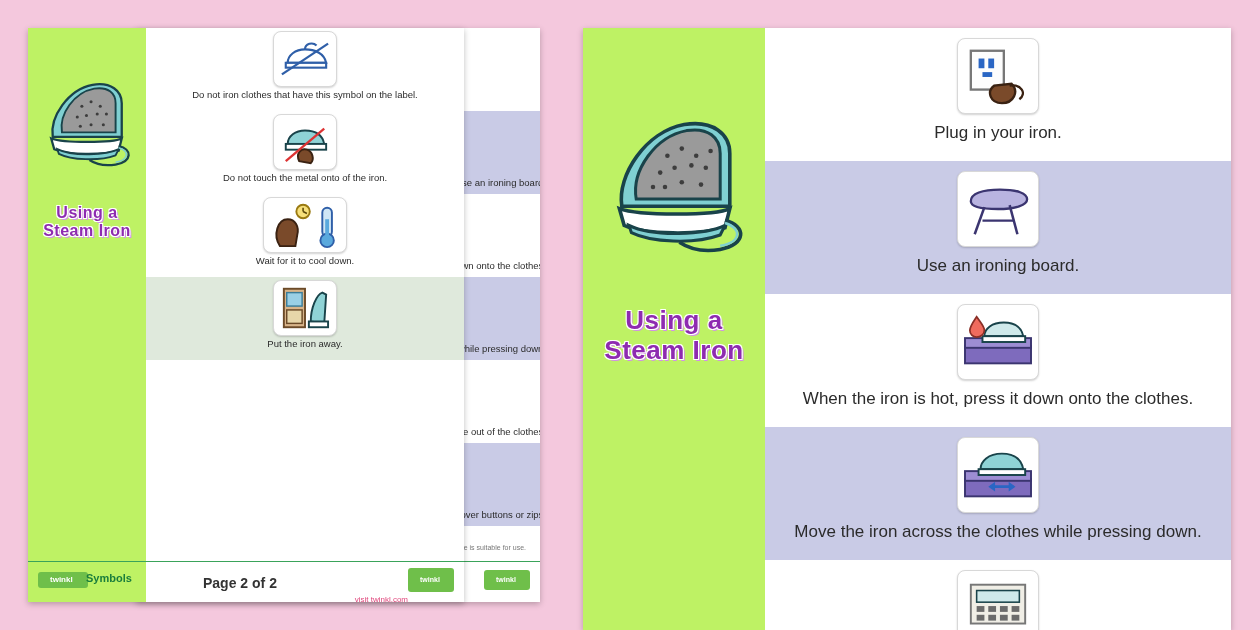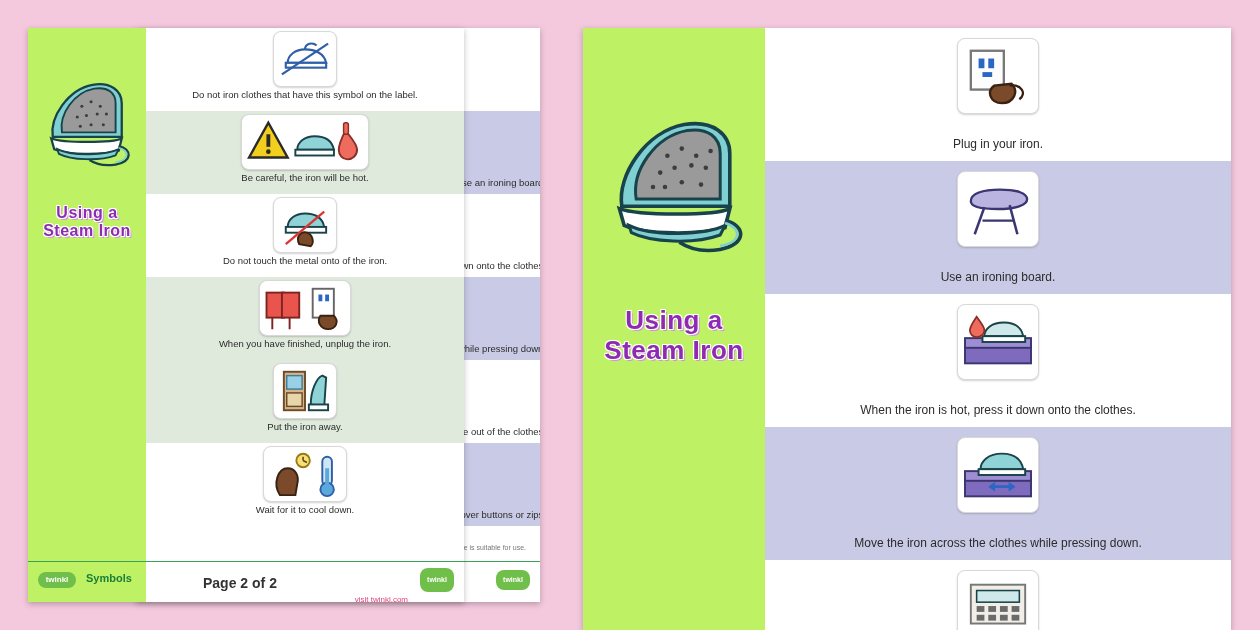--- a/index.html
+++ b/index.html
@@ -59,23 +59,24 @@
     display:flex;align-items:center;justify-content:center;
   }
   .footer{
     position:absolute;left:0;right:0;bottom:0;
     border-top:1px solid #3aa35a;
   }
   .twinkl-logo{
     display:inline-block;
     background:#6fbf4a;
     color:#fff;
-    border-radius:8px;
+    border-radius:3px;
     font-weight:bold;
-    text-align:center;
+    text-align:left;
+    padding-left:12px;
   }
   .sym-logo{color:#1a7d3c;font-weight:bold;}
   .url{color:#e0457b;font-weight:normal;margin-top:20px;}
 
   
   #left-stack{position:absolute;left:28px;top:28px;width:512px;height:574px;}
   #left-back{left:108px;top:0;width:404px;height:574px;}
   #left-front{left:0;top:0;width:436px;height:574px;}
   #left-front .sidebar{width:118px;}
   #left-front .title-block{top:176px;font-size:16px;}
@@ -86,21 +87,21 @@
   #left-back .rows{left:0;top:0;right:0;bottom:40px;}
   #left-back .row{height:83px;}
   #left-back .rowtext{font-size:9.5px;}
 
   
   #right-page{left:583px;top:28px;width:648px;height:602px;}
   #right-page .sidebar{width:182px;}
   #right-page .title-block{top:278px;font-size:26px;}
   #right-page .rows{left:182px;top:0;right:0;bottom:0;}
   #right-page .row{height:133px;padding-top:10px;}
-  #right-page .rowtext{font-size:12px;margin-top:23px;}
+  #right-page .rowtext{font-size:17px;margin-top:9px;}
   #right-page .pic{width:82px;height:76px;}
 
   .band-g{background:#dfe9dc;}
   .band-p{background:#c9cbe6;}
   .band-w{background:#ffffff;}
 
   
   .iron-wrap{position:absolute;}
   .pagehint{
     position:absolute;font-size:7px;color:#444;
@@ -182,89 +183,60 @@
             <svg viewBox="0 0 60 52" width="58" height="50">
               <path d="M12 30 C12 22 20 16 30 16 C40 16 50 20 52 30 L10 30 Z" fill="#fff" stroke="#2f5fa8" stroke-width="2.2"></path>
               <rect x="10" y="30" width="42" height="5" fill="#fff" stroke="#2f5fa8" stroke-width="2.2"></rect>
               <path d="M30 16 C30 10 38 8 42 12" fill="none" stroke="#2f5fa8" stroke-width="2.2"></path>
               <line x1="6" y1="42" x2="54" y2="10" stroke="#2f5fa8" stroke-width="2.4"></line>
             </svg>
           </div>
           <div class="rowtext">Do not iron clothes that have this symbol on the label.</div>
         </div>
 
-        <div class="row band-g">
-          <div class="pic" style="width:128px;">
-            <svg viewBox="0 0 128 56" width="126" height="54">
-              <polygon points="26,8 46,44 6,44" fill="#f2cf1c" stroke="#2a2a2a" stroke-width="2.5"></polygon>
-              <rect x="24" y="20" width="4" height="13" fill="#2a2a2a"></rect>
-                <circle cx="26" cy="38" r="2.4" fill="#2a2a2a"></circle>
-              <path d="M56 36 C56 28 64 22 74 22 C84 22 92 26 94 36 Z" fill="#8fd3d6" stroke="#19434a" stroke-width="2"></path>
-              <rect x="54" y="36" width="40" height="6" fill="#fff" stroke="#19434a" stroke-width="2"></rect>
-              <path d="M106 16 C112 24 118 30 118 36 C118 42 113 46 108 46 C103 46 99 42 99 36 C99 30 102 24 106 16Z" fill="#ef6b5e" stroke="#8a2f27" stroke-width="2"></path>
-              <rect x="104" y="8" width="5" height="12" rx="2" fill="#ef6b5e" stroke="#8a2f27" stroke-width="1.5"></rect>
-            </svg>
-          </div>
-          <div class="rowtext">Be careful, the iron will be hot.</div>
-        </div>
 
         <div class="row band-w">
           <div class="pic">
             <svg viewBox="0 0 60 52" width="58" height="50">
               <path d="M12 28 C12 20 20 14 30 14 C40 14 48 18 50 28 Z" fill="#8fd3d6" stroke="#19434a" stroke-width="2"></path>
               <rect x="10" y="28" width="42" height="6" fill="#fff" stroke="#19434a" stroke-width="2"></rect>
               <path d="M24 46 C20 38 26 32 32 34 C38 36 40 44 36 48 Z" fill="#7a4a2a" stroke="#3a2212" stroke-width="2"></path>
               <line x1="10" y1="46" x2="50" y2="12" stroke="#d33" stroke-width="2.4"></line>
             </svg>
           </div>
           <div class="rowtext">Do not touch the metal onto of the iron.</div>
         </div>
 
-        <div class="row band-g">
-          <div class="pic" style="width:92px;">
-            <svg viewBox="0 0 92 52" width="90" height="50">
-              <rect x="6" y="10" width="18" height="26" fill="#e9554d" stroke="#7d2420" stroke-width="2"></rect>
-              <rect x="22" y="10" width="18" height="26" fill="#e9554d" stroke="#7d2420" stroke-width="2"></rect>
-              <line x1="12" y1="36" x2="12" y2="48" stroke="#7d2420" stroke-width="2"></line>
-              <line x1="30" y1="36" x2="30" y2="48" stroke="#7d2420" stroke-width="2"></line>
-              <rect x="54" y="6" width="22" height="30" fill="#fff" stroke="#666" stroke-width="2"></rect>
-              <rect x="60" y="12" width="4" height="7" fill="#2a66c4"></rect>
-                <rect x="67" y="12" width="4" height="7" fill="#2a66c4"></rect>
-              <path d="M62 34 C58 40 62 48 70 48 C78 48 82 40 76 34 Z" fill="#7a4a2a" stroke="#3a2212" stroke-width="2"></path>
-            </svg>
-          </div>
-          <div class="rowtext">When you have finished, unplug the iron.</div>
-        </div>
-
-        <div class="row band-g">
-          <div class="pic">
-            <svg viewBox="0 0 60 52" width="58" height="50">
-              <rect x="8" y="6" width="22" height="40" fill="#d8b48a" stroke="#6b4a28" stroke-width="2"></rect>
-              <rect x="11" y="10" width="16" height="14" fill="#9ad0e6" stroke="#3c7d99" stroke-width="1.5"></rect>
-              <rect x="11" y="28" width="16" height="14" fill="#e7d6a9" stroke="#6b4a28" stroke-width="1.5"></rect>
-              <path d="M36 40 C36 26 42 12 48 10 L52 12 L50 42 Z" fill="#8fd3d6" stroke="#19434a" stroke-width="2"></path>
-              <rect x="34" y="40" width="20" height="6" fill="#fff" stroke="#19434a" stroke-width="2"></rect>
-            </svg>
-          </div>
-          <div class="rowtext">Put the iron away.</div>
-        </div>
 
         <div class="row band-w">
           <div class="pic" style="width:84px;">
             <svg viewBox="0 0 84 52" width="82" height="50">
               <path d="M16 48 C8 36 14 20 24 20 C32 20 36 28 34 36 L32 48 Z" fill="#7a4a2a" stroke="#3a2212" stroke-width="2"></path>
               <circle cx="40" cy="12" r="7" fill="#f7e07a" stroke="#9a7a12" stroke-width="2"></circle>
               <line x1="40" y1="12" x2="40" y2="8" stroke="#5a4708" stroke-width="1.6"></line>
               <line x1="40" y1="12" x2="44" y2="14" stroke="#5a4708" stroke-width="1.6"></line>
               <rect x="60" y="8" width="10" height="30" rx="5" fill="#cfe6f5" stroke="#2f5fa8" stroke-width="2"></rect>
               <circle cx="65" cy="42" r="7" fill="#5aa9dd" stroke="#2f5fa8" stroke-width="2"></circle>
               <rect x="63" y="20" width="4" height="20" fill="#5aa9dd"></rect>
             </svg>
           </div>
           <div class="rowtext">Wait for it to cool down.</div>
+        </div>
+
+        <div class="row band-g">
+          <div class="pic">
+            <svg viewBox="0 0 60 52" width="58" height="50">
+              <rect x="8" y="6" width="22" height="40" fill="#d8b48a" stroke="#6b4a28" stroke-width="2"></rect>
+              <rect x="11" y="10" width="16" height="14" fill="#9ad0e6" stroke="#3c7d99" stroke-width="1.5"></rect>
+              <rect x="11" y="28" width="16" height="14" fill="#e7d6a9" stroke="#6b4a28" stroke-width="1.5"></rect>
+              <path d="M36 40 C36 26 42 12 48 10 L52 12 L50 42 Z" fill="#8fd3d6" stroke="#19434a" stroke-width="2"></path>
+              <rect x="34" y="40" width="20" height="6" fill="#fff" stroke="#19434a" stroke-width="2"></rect>
+            </svg>
+          </div>
+          <div class="rowtext">Put the iron away.</div>
         </div>
       </div>
 
       <div class="footer" style="height:40px;">
         <div class="twinkl-logo" style="position:absolute;left:10px;top:10px;width:38px;height:16px;font-size:8px;line-height:16px;">twinkl</div>
         <div style="position:absolute;left:58px;top:10px;font-size:11px;" class="sym-logo">Symbols</div>
         <div style="position:absolute;left:175px;top:13px;font-size:14px;font-weight:bold;color:#333;">Page 2 of 2</div>
         <div style="position:absolute;right:56px;top:13px;font-size:8px;" class="url">visit twinkl.com</div>
         <div class="twinkl-logo" style="position:absolute;right:10px;top:6px;width:34px;height:24px;font-size:7px;line-height:24px;background:#6fbf4a;">twinkl</div>
       </div>

